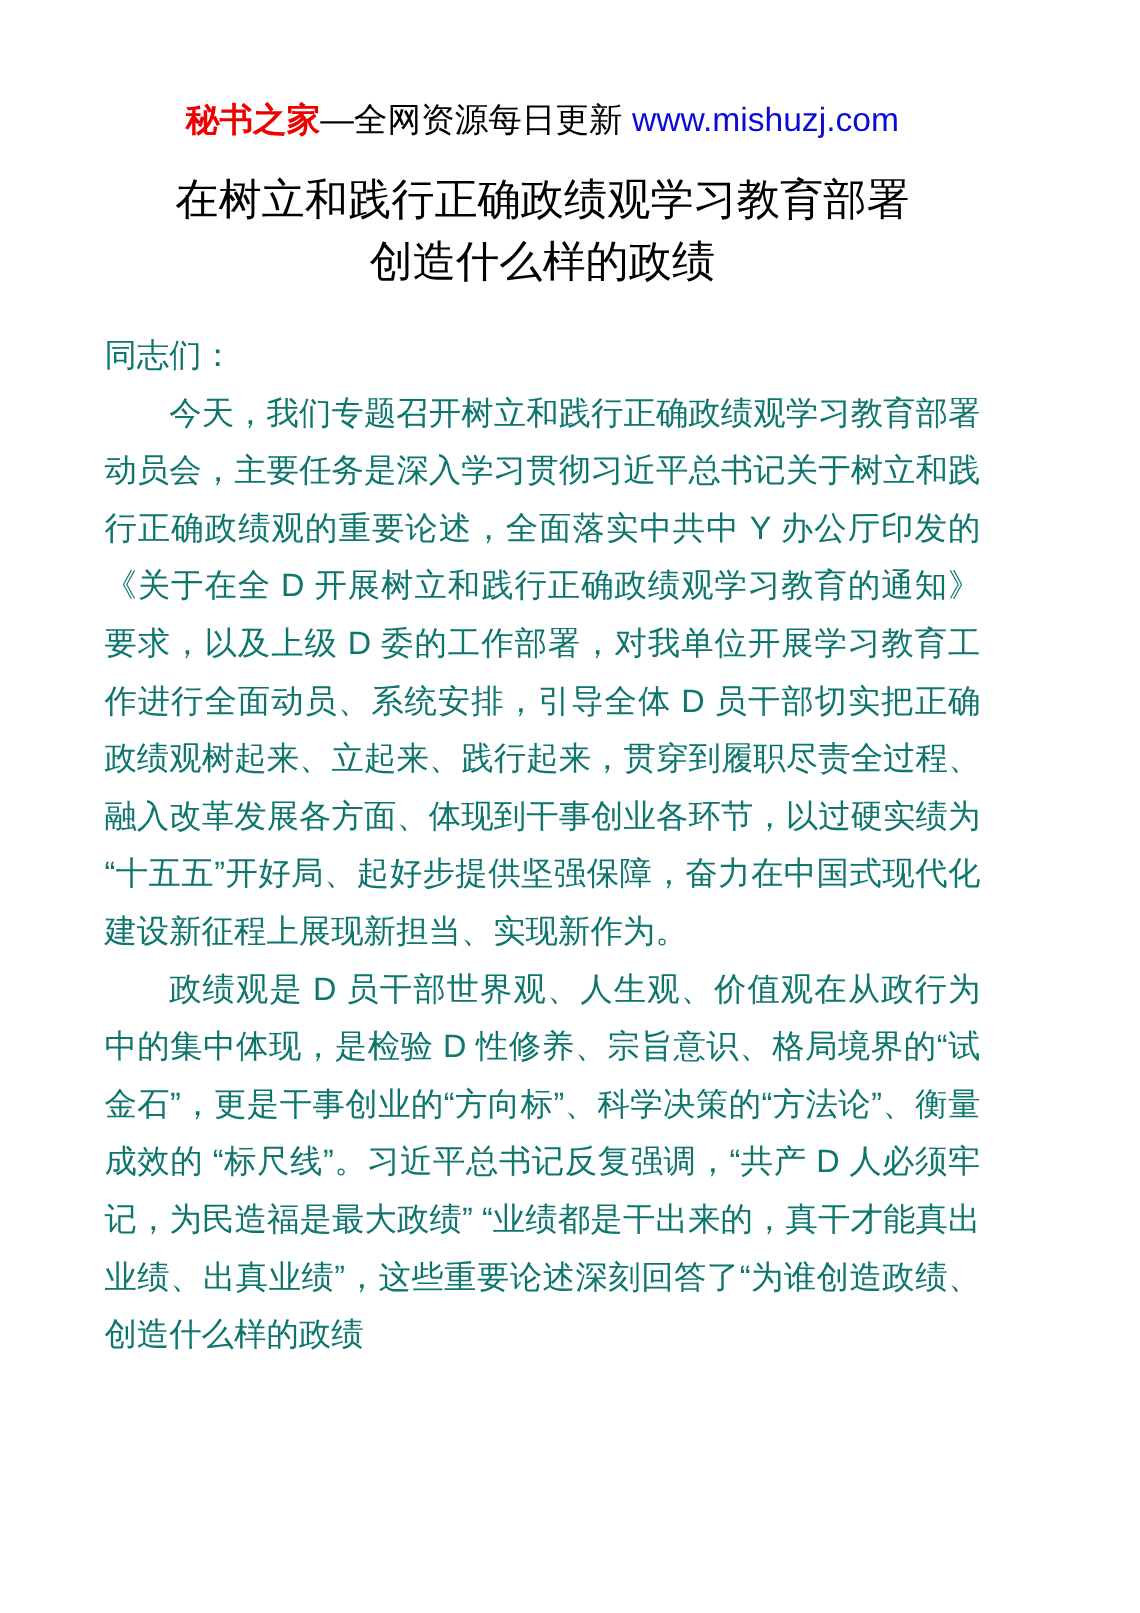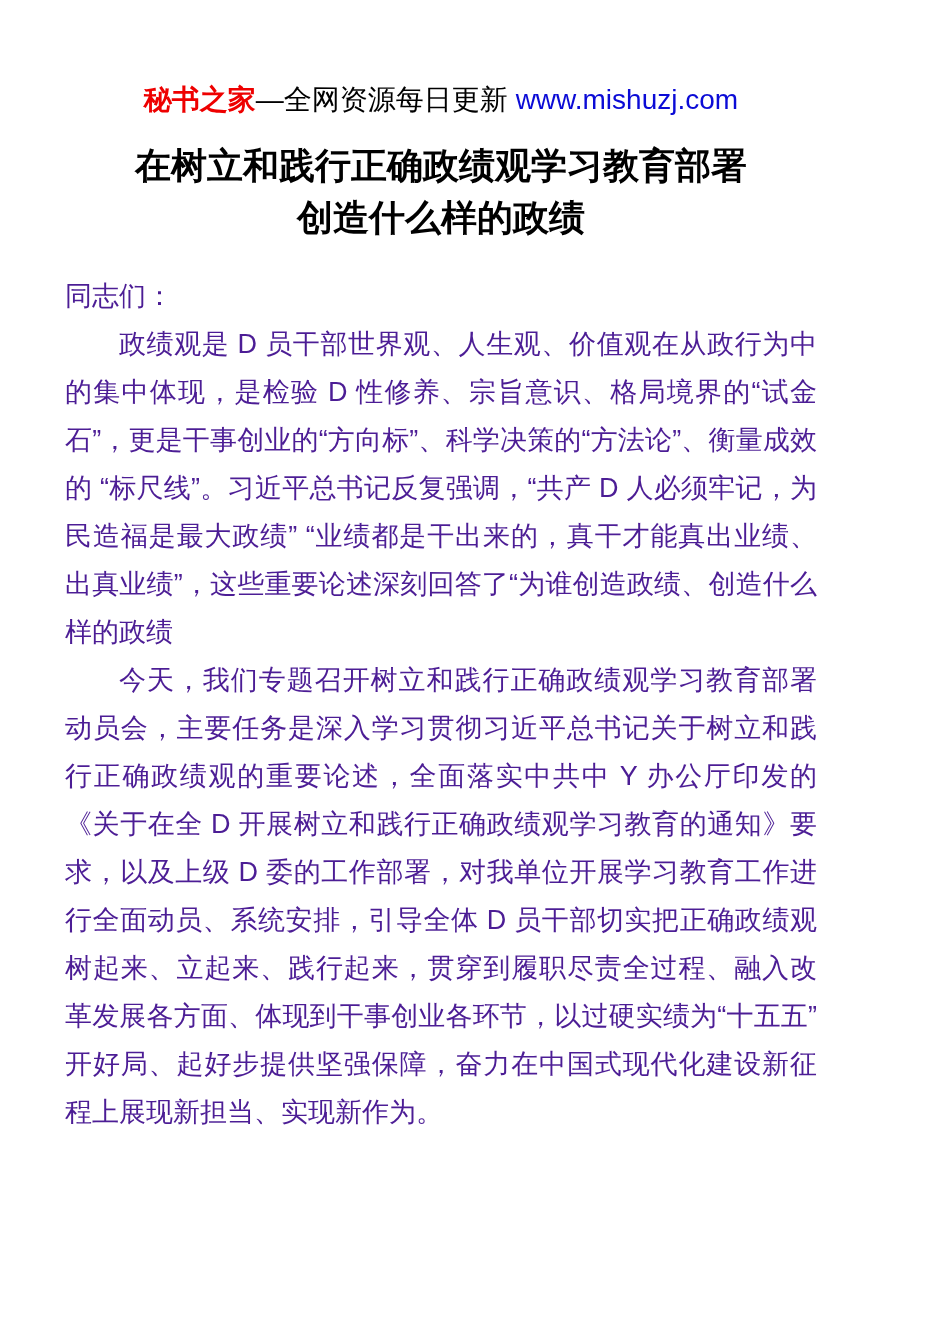--- a/index.html
+++ b/index.html
@@ -6,21 +6,21 @@
     margin: 0;
     padding: 0;
     background: #ffffff;
   }
   .page {
     position: relative;
     width: 950px;
     height: 1192px;
     background: #ffffff;
     box-sizing: border-box;
-    padding: 82px 133px 0 65px;
+    padding: 82px 133px 0 87px;
     overflow: hidden;
     font-family: "Liberation Sans", "DejaVu Sans", sans-serif;
     color: #000000;
   }
   .site-header {
     text-align: center;
     font-size: 28px;
     line-height: 36px;
     white-space: nowrap;
   }
@@ -36,29 +36,29 @@
   .site-header .url {
     color: #0b0bd6;
     text-decoration: none;
   }
   .doc-title {
     margin-top: 22px;
     margin-bottom: 28px;
     text-align: center;
     font-size: 36px;
     line-height: 52px;
-    font-weight: 700;
+    font-weight: 400;
     color: #000000;
   }
   .doc-body {
     font-size: 27px;
     line-height: 48px;
     text-align: justify;
     text-justify: inter-ideograph;
-    color: #4c1d95;
+    color: #0f766e;
   }
   .doc-body p {
     margin: 0;
     padding: 0;
   }
   .doc-body p.indented {
     text-indent: 2em;
   }
 </style>
 </head>
@@ -70,17 +70,17 @@
     <span class="brand">秘书之家</span><span class="sep">—</span><span class="tagline">全网资源每日更新 </span><span class="url">www.mishuzj.com</span>
   </div>
 
   <div class="doc-title">
     <div>在树立和践行正确政绩观学习教育部署</div>
     <div>创造什么样的政绩</div>
   </div>
 
   <div class="doc-body">
     <p>同志们：</p>
+    <p class="indented">今天，我们专题召开树立和践行正确政绩观学习教育部署动员会，主要任务是深入学习贯彻习近平总书记关于树立和践行正确政绩观的重要论述，全面落实中共中 Y 办公厅印发的《关于在全 D 开展树立和践行正确政绩观学习教育的通知》要求，以及上级 D 委的工作部署，对我单位开展学习教育工作进行全面动员、系统安排，引导全体 D 员干部切实把正确政绩观树起来、立起来、践行起来，贯穿到履职尽责全过程、融入改革发展各方面、体现到干事创业各环节，以过硬实绩为“十五五”开好局、起好步提供坚强保障，奋力在中国式现代化建设新征程上展现新担当、实现新作为。</p>
     <p class="indented">政绩观是 D 员干部世界观、人生观、价值观在从政行为中的集中体现，是检验 D 性修养、宗旨意识、格局境界的“试金石”，更是干事创业的“方向标”、科学决策的“方法论”、衡量成效的 “标尺线”。习近平总书记反复强调，“共产 D 人必须牢记，为民造福是最大政绩” “业绩都是干出来的，真干才能真出业绩、出真业绩”，这些重要论述深刻回答了“为谁创造政绩、创造什么样的政绩</p>
-    <p class="indented">今天，我们专题召开树立和践行正确政绩观学习教育部署动员会，主要任务是深入学习贯彻习近平总书记关于树立和践行正确政绩观的重要论述，全面落实中共中 Y 办公厅印发的《关于在全 D 开展树立和践行正确政绩观学习教育的通知》要求，以及上级 D 委的工作部署，对我单位开展学习教育工作进行全面动员、系统安排，引导全体 D 员干部切实把正确政绩观树起来、立起来、践行起来，贯穿到履职尽责全过程、融入改革发展各方面、体现到干事创业各环节，以过硬实绩为“十五五”开好局、起好步提供坚强保障，奋力在中国式现代化建设新征程上展现新担当、实现新作为。</p>
   </div>
 
 </div>
 
 </body></html>

